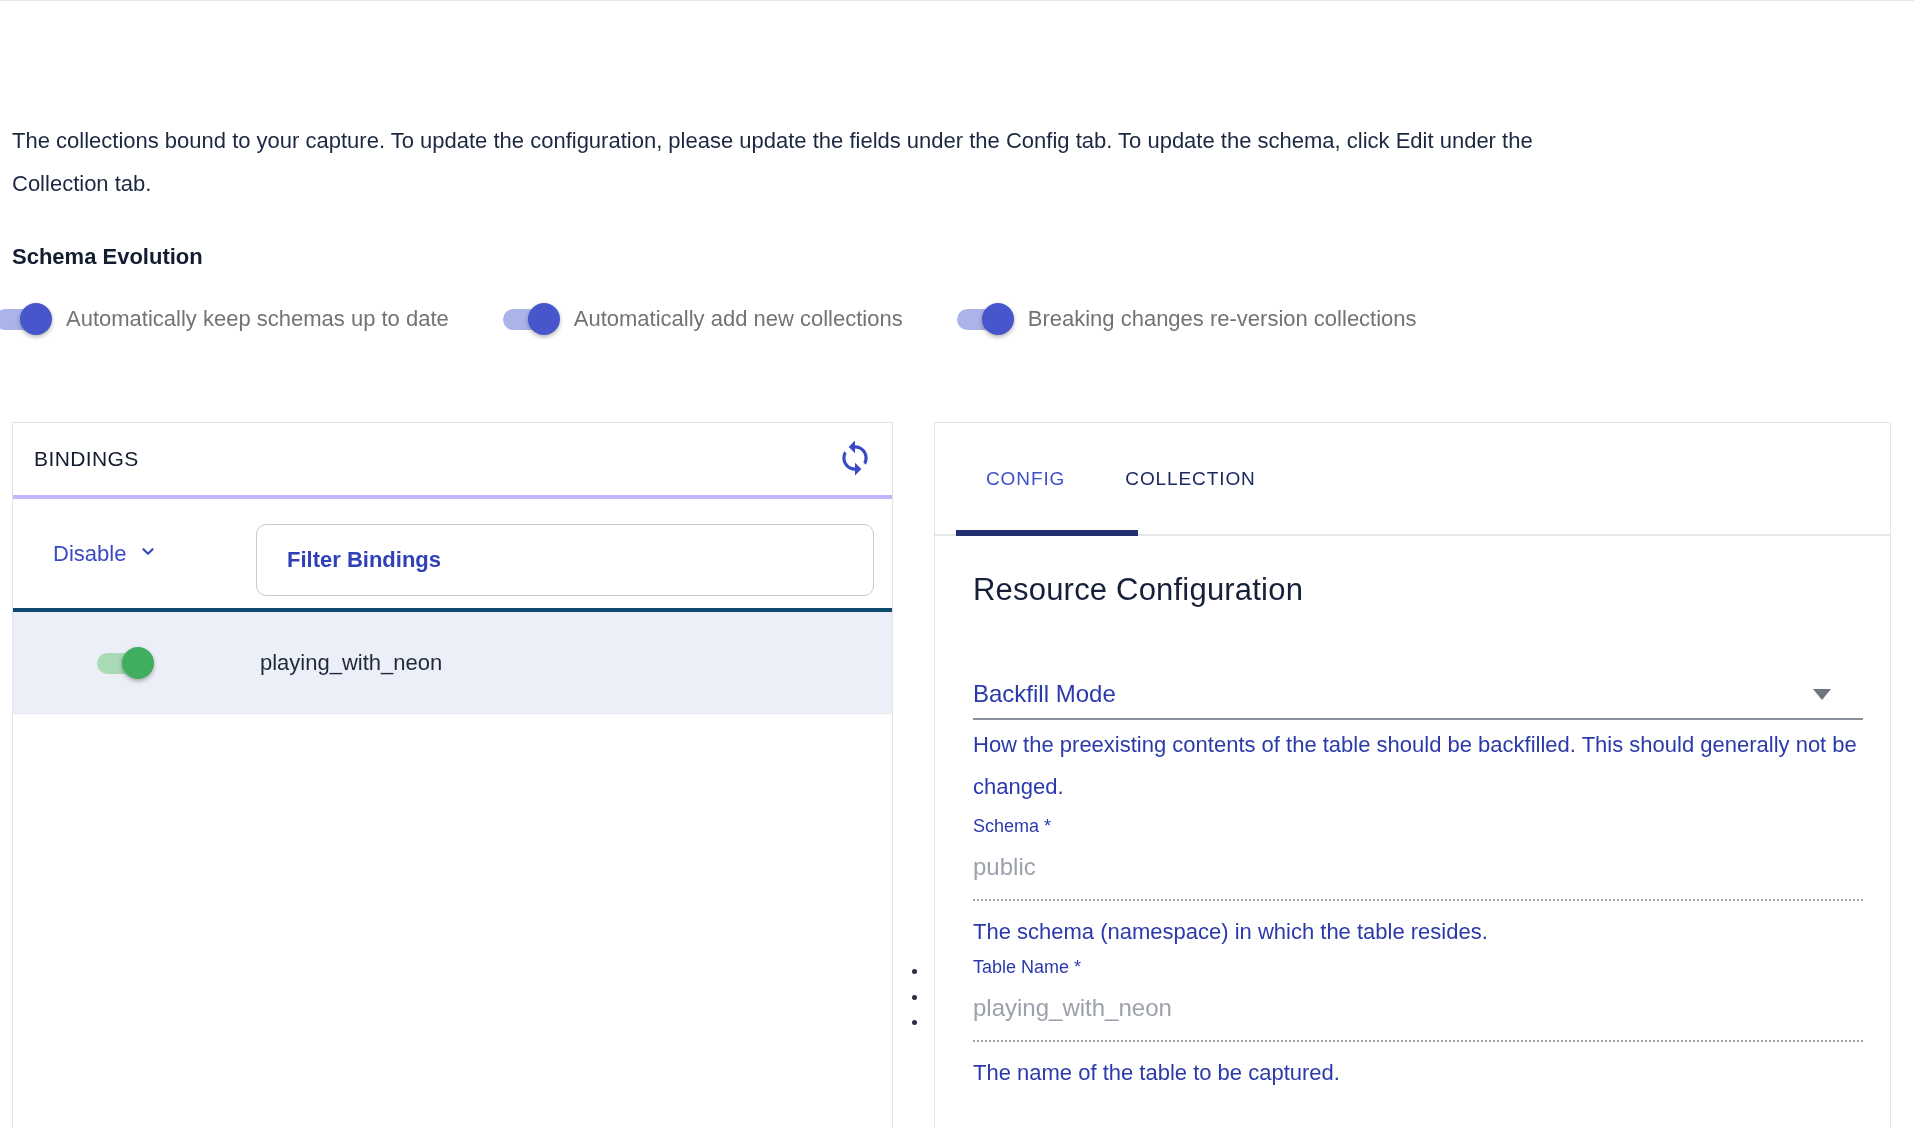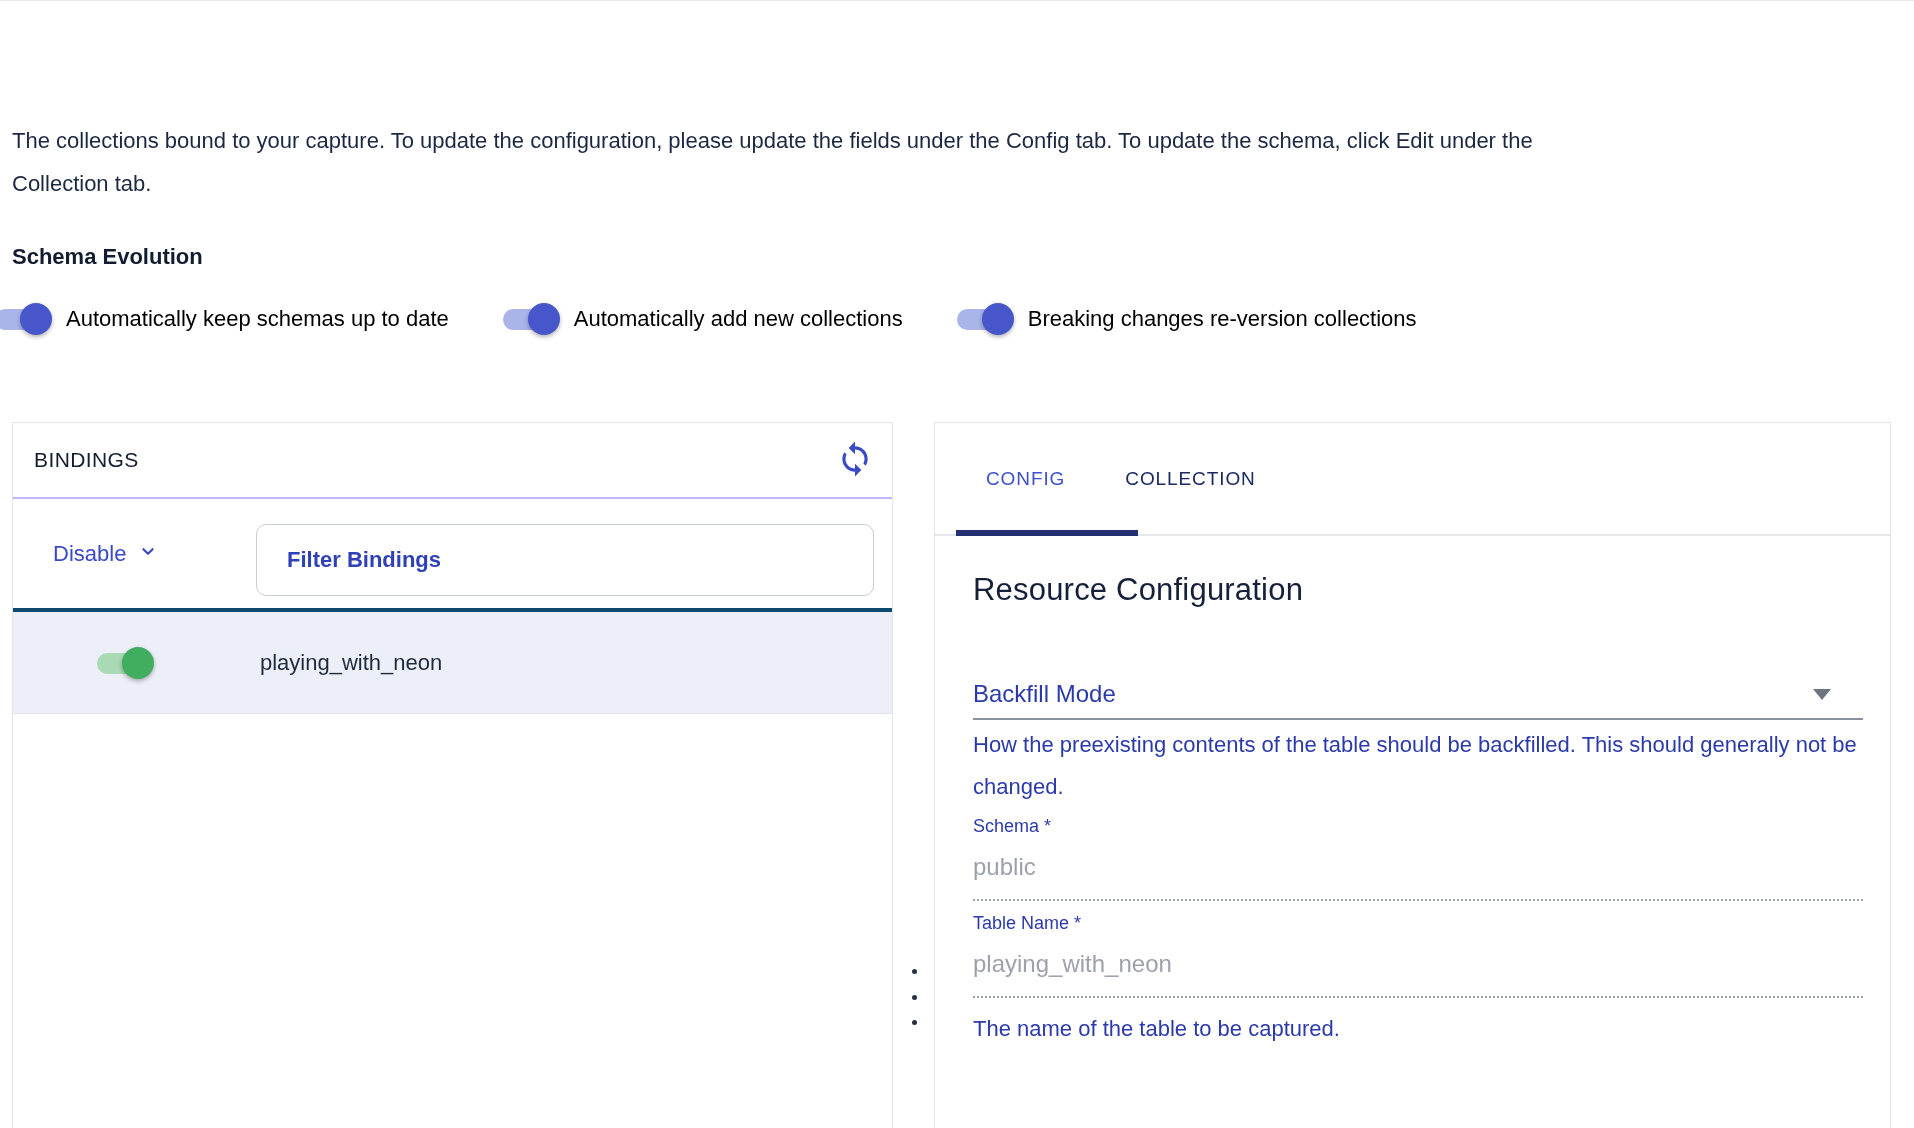--- a/index.html
+++ b/index.html
@@ -27,36 +27,36 @@
   .schema-evo-heading {
     position: absolute; left: 12px; top: 243px;
     font-size: 22px; font-weight: 700; color: #131C30;
   }
   .toggles-row {
     position: absolute; left: 0; top: 296px; height: 44px;
     display: flex; align-items: center; gap: 54px;
   }
   .toggle-item { display: flex; align-items: center; gap: 14px; }
   .toggle-item:first-child { margin-left: -5px; }
-  .toggle-label { font-size: 22px; color: #000000; }
+  .toggle-label { font-size: 22px; color: #737373; }
   .switch { position: relative; width: 57px; height: 36px; flex: 0 0 auto; cursor: pointer; }
   .switch .track { position: absolute; left: 0; top: 8px; width: 52px; height: 21px; border-radius: 11px; }
   .switch .thumb { position: absolute; left: 25px; top: 2px; width: 32px; height: 32px; border-radius: 50%; box-shadow: 0 2px 4px rgba(0,0,0,0.3); }
   .switch.blue .track { background: #AAB4E8; }
   .switch.blue .thumb { background: #4756CB; }
   .switch.green .track { background: #A9D9B5; }
   .switch.green .thumb { background: #41AD5F; }
   
   .left-panel {
     position: absolute; left: 12px; top: 421px; width: 881px; height: 722px;
     border: 1px solid #E2E4E9; background: #fff;
   }
   .panel-header {
     height: 76px; display: flex; align-items: center; justify-content: space-between;
-    padding: 0 16px 0 21px; border-bottom: 2px solid #c4b5fd; text-align: right;
+    padding: 0 16px 0 21px; border-bottom: 4px solid #c4b5fd; text-align: right;
   }
   .panel-title { font-size: 21px; font-weight: 500; color: #131C30; letter-spacing: 0.4px; }
   .refresh-btn { background: none; border: none; cursor: pointer; display: flex; padding: 2px; }
   .controls-row { position: relative; height: 113px; border-bottom: 4px solid #0c4a6e; }
   .disable-btn {
     position: absolute; left: 40px; top: 0; height: 100%;
     display: flex; align-items: center; gap: 11px;
     background: none; border: none; cursor: pointer;
     font-family: "Liberation Sans", sans-serif;
     font-size: 22px; font-weight: 500; color: #3A4AC4;
@@ -202,20 +202,21 @@
       <div class="rp-title">Resource Configuration</div>
 
       <div class="backfill-row">
         <span class="backfill-label">Backfill Mode</span>
         <span class="caret-down"></span>
       </div>
       <div class="field-desc">How the preexisting contents of the table should be backfilled. This should generally not be changed.</div>
 
       <div class="field-label">Schema *</div>
       <div class="field-value">public</div>
+      <div class="field-desc2">The schema (namespace) in which the table resides.</div>
 
       <div class="field-label2">Table Name *</div>
       <div class="field-value">playing_with_neon</div>
       <div class="field-desc2">The name of the table to be captured.</div>
     </div>
   </div>
 
 </div>
 
 </body></html>

